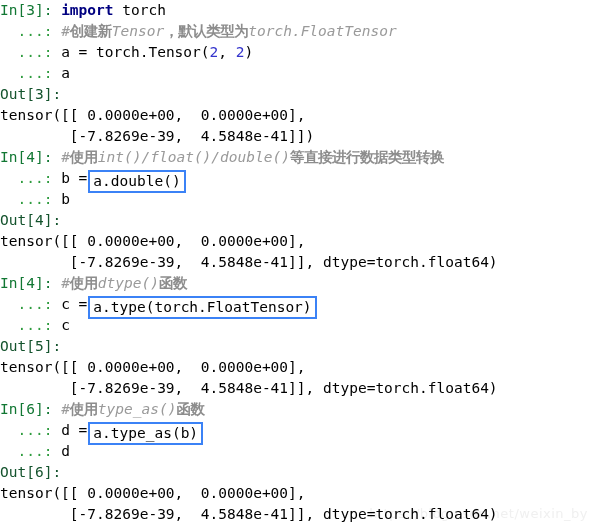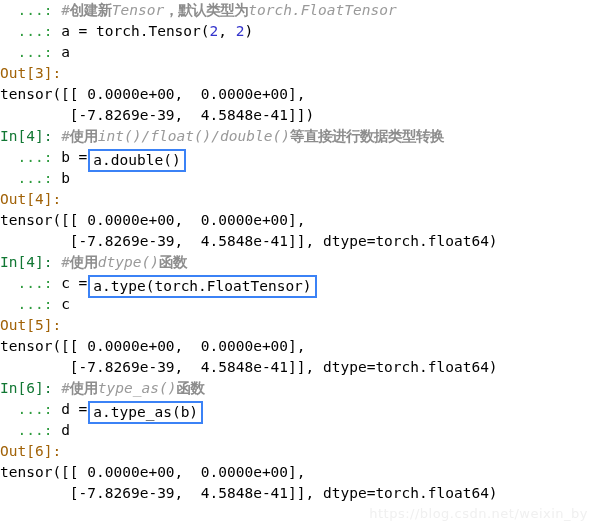--- a/index.html
+++ b/index.html
@@ -32,21 +32,21 @@
   }
   .prompt-in {
     color: #117733;
     font-family: "DejaVu Sans Mono", "Liberation Mono", monospace;
   }
   .prompt-cont {
     color: #2e9b3e;
     font-family: "DejaVu Sans Mono", "Liberation Mono", monospace;
   }
   .prompt-out {
-    color: #a16207;
+    color: #14532d;
   }
   .kw {
     color: #000080;
     font-weight: bold;
   }
   .num {
     color: #3333cc;
   }
   .plain {
     color: #000000;
@@ -90,20 +90,21 @@
   }
 </style>
 </head>
 <body>
 
 <div id="console">
 
   <div class="watermark">https://blog.csdn.net/weixin_by</div>
 
   <div class="lines-wrap" id="lines-wrap">
+      <div class="line"><span class="prompt-in">In[3]:</span><span class="plain"> </span><span class="kw">import</span><span class="plain"> torch</span></div>
       <div class="line"><span class="prompt-cont">  ...:</span><span class="plain"> </span><span class="comment">#</span><span class="comment"><span class="cn">创建新</span></span><span class="comment">Tensor</span><span class="comment"><span class="cn">，默认类型为</span></span><span class="comment">torch.FloatTensor</span></div>
       <div class="line"><span class="prompt-cont">  ...:</span><span class="plain"> </span><span class="plain">a = torch.Tensor(</span><span class="num">2</span><span class="plain">, </span><span class="num">2</span><span class="plain">)</span></div>
       <div class="line"><span class="prompt-cont">  ...:</span><span class="plain"> </span><span class="plain">a</span></div>
       <div class="line"><span class="prompt-out">Out[3]:</span><span class="plain"> </span></div>
       <div class="line"><span class="prompt-out"></span><span class="plain">tensor([[ 0.0000e+00,  0.0000e+00],</span></div>
       <div class="line"><span class="prompt-out"></span><span class="plain">        [-7.8269e-39,  4.5848e-41]])</span></div>
       <div class="line"><span class="prompt-in">In[4]:</span><span class="plain"> </span><span class="comment">#</span><span class="comment"><span class="cn">使用</span></span><span class="comment">int()/float()/double()</span><span class="comment"><span class="cn">等直接进行数据类型转换</span></span></div>
       <div class="line"><span class="prompt-cont">  ...:</span><span class="plain"> </span><span class="plain">b =</span><span class="boxed">a.double()</span></div>
       <div class="line"><span class="prompt-cont">  ...:</span><span class="plain"> </span><span class="plain">b</span></div>
       <div class="line"><span class="prompt-out">Out[4]:</span><span class="plain"> </span></div>

